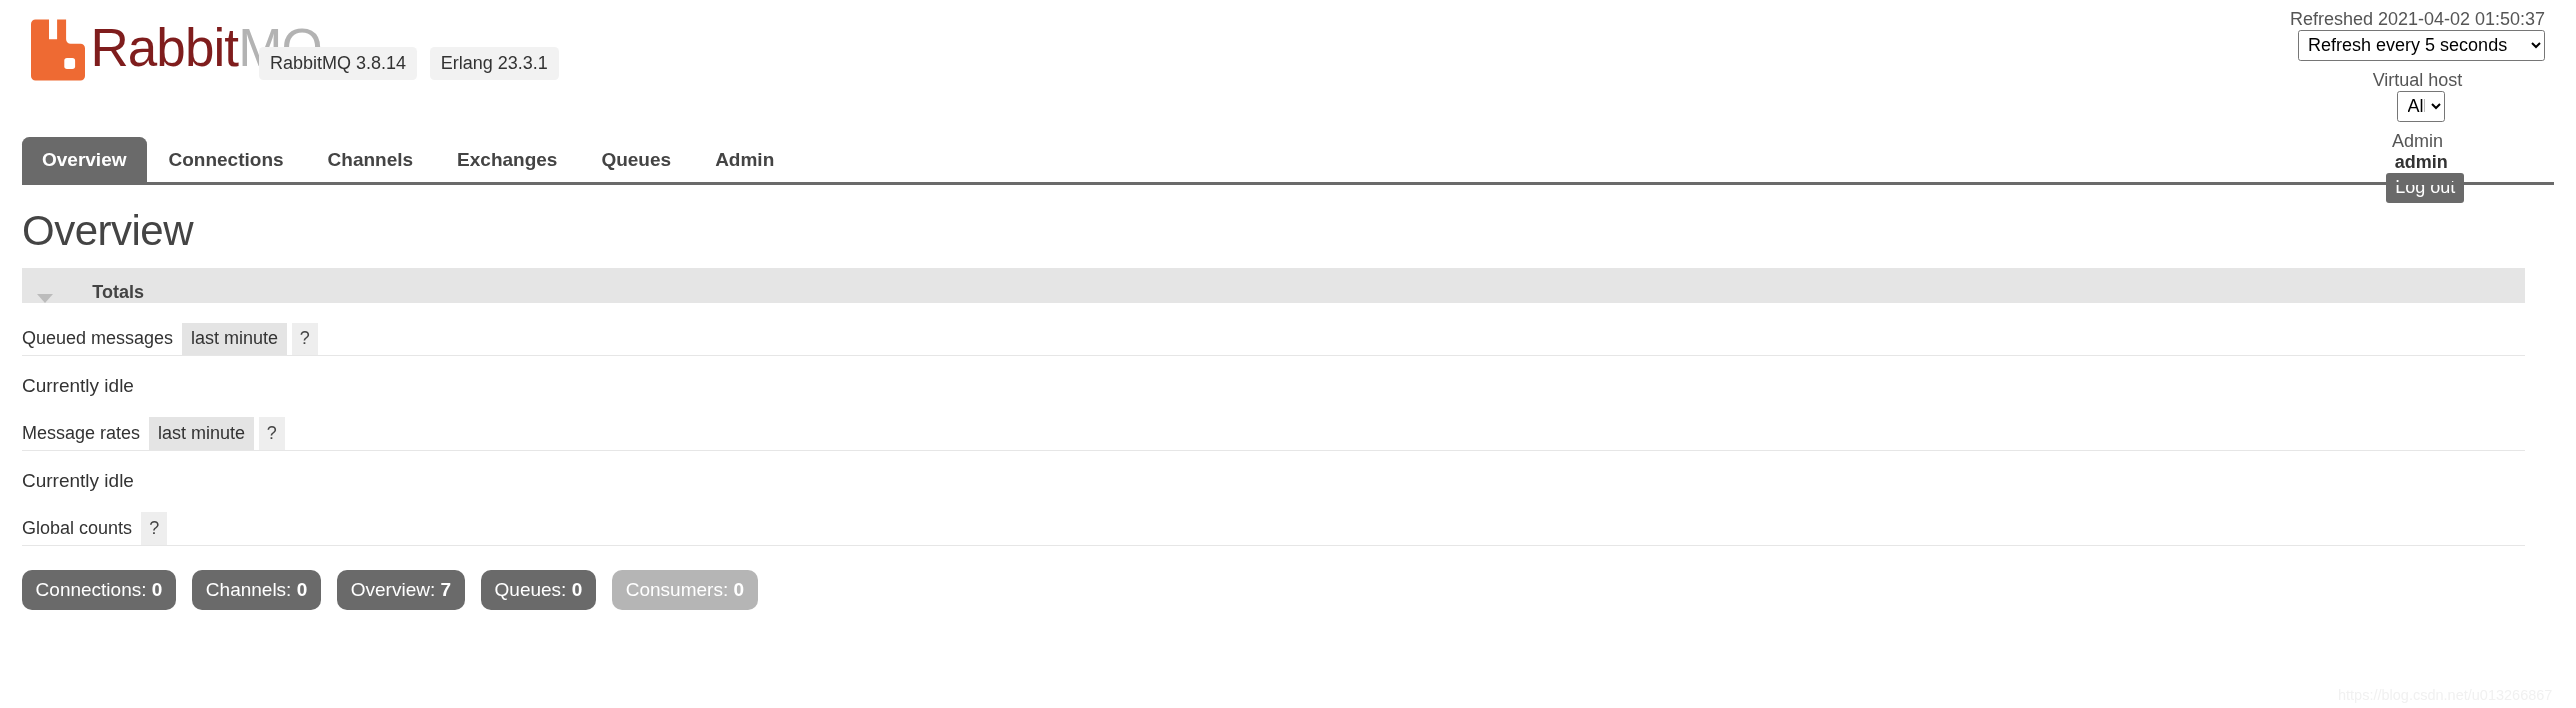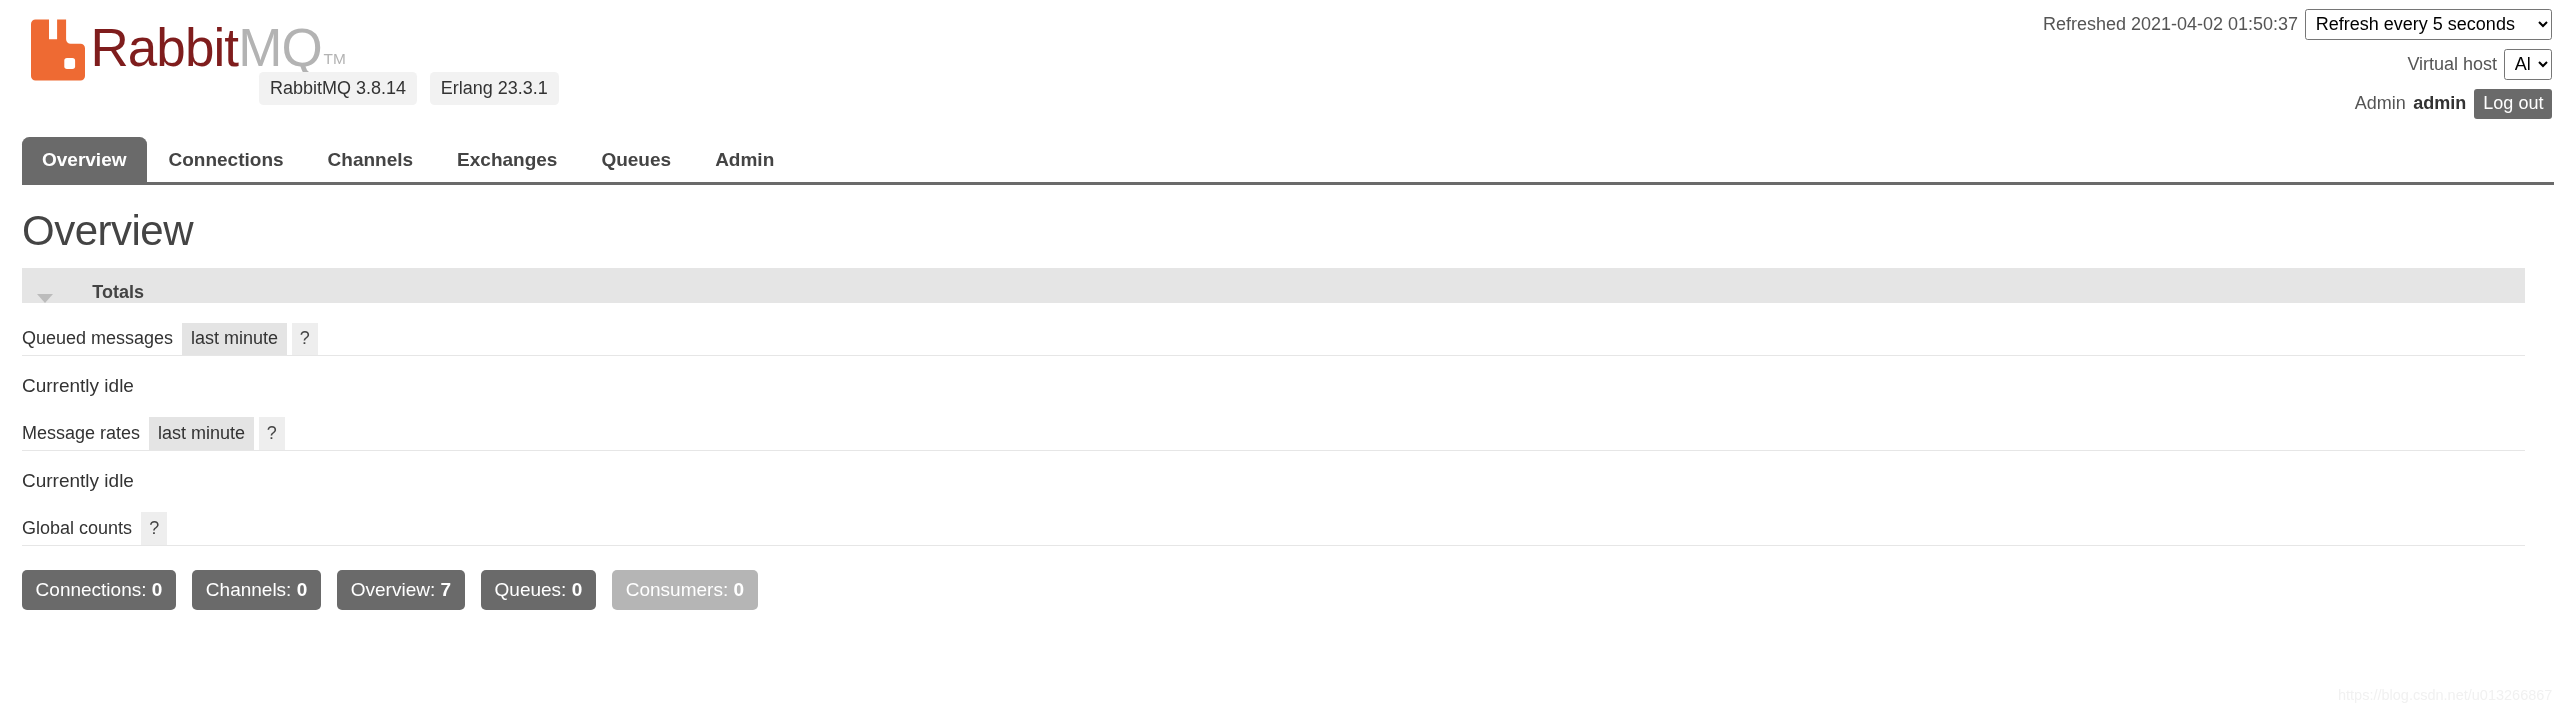--- a/index.html
+++ b/index.html
@@ -41,21 +41,21 @@
     color: #b3b3b3;
     font-size: 15.4px;
     letter-spacing: 0;
     vertical-align: baseline;
     position: relative;
     top: -1.8px;
     margin-left: 1.8px;
   }
 
   .version-badges {
-    position: absolute; left: 259px; top: 72px;
+    position: absolute; left: 259px; top: 47px;
     display: flex; gap: 12.7px;
   }
   .version-badge {
     background: #f2f2f2;
     color: #333;
     font-size: 18px;
     line-height: 18px;
     padding: 7.3px 11px 8.2px 11px;
     border-radius: 4.5px;
     white-space: nowrap;
@@ -64,20 +64,21 @@
   
   .header-right {
     position: absolute; right: 23.6px; top: 9px;
     text-align: right;
     font-size: 18px;
     color: #444;
   }
   .hr-row {
     display: flex; align-items: center; justify-content: flex-end;
     white-space: nowrap;
+    flex-direction: column;
   }
   .hr-row + .hr-row { margin-top: 9px; }
   .hr-label { color: #555; margin-right: 7.3px; }
   .hr-strong { font-weight: bold; color: #333; }
 
   select.hr-select {
     font-family: "Liberation Sans", sans-serif;
     font-size: 18px;
     color: #000;
     background: #fff;
@@ -206,21 +207,21 @@
     display: flex;
     gap: 16.3px;
     padding: 23.6px 0 0 0;
   }
   .count-badge {
     background: #6a6a6a;
     color: #ffffff;
     font-size: 19px;
     line-height: 19px;
     padding: 10px 13.6px 11px 13.6px;
-    border-radius: 5px;
+    border-radius: 10px;
     white-space: nowrap;
     cursor: pointer;
   }
   .count-badge.muted { background: #b5b5b5; }
   .count-badge b { font-weight: bold; }
 
   .watermark {
     position: absolute;
     right: 23.6px; bottom: 5.4px;
     font-size: 14.5px;

